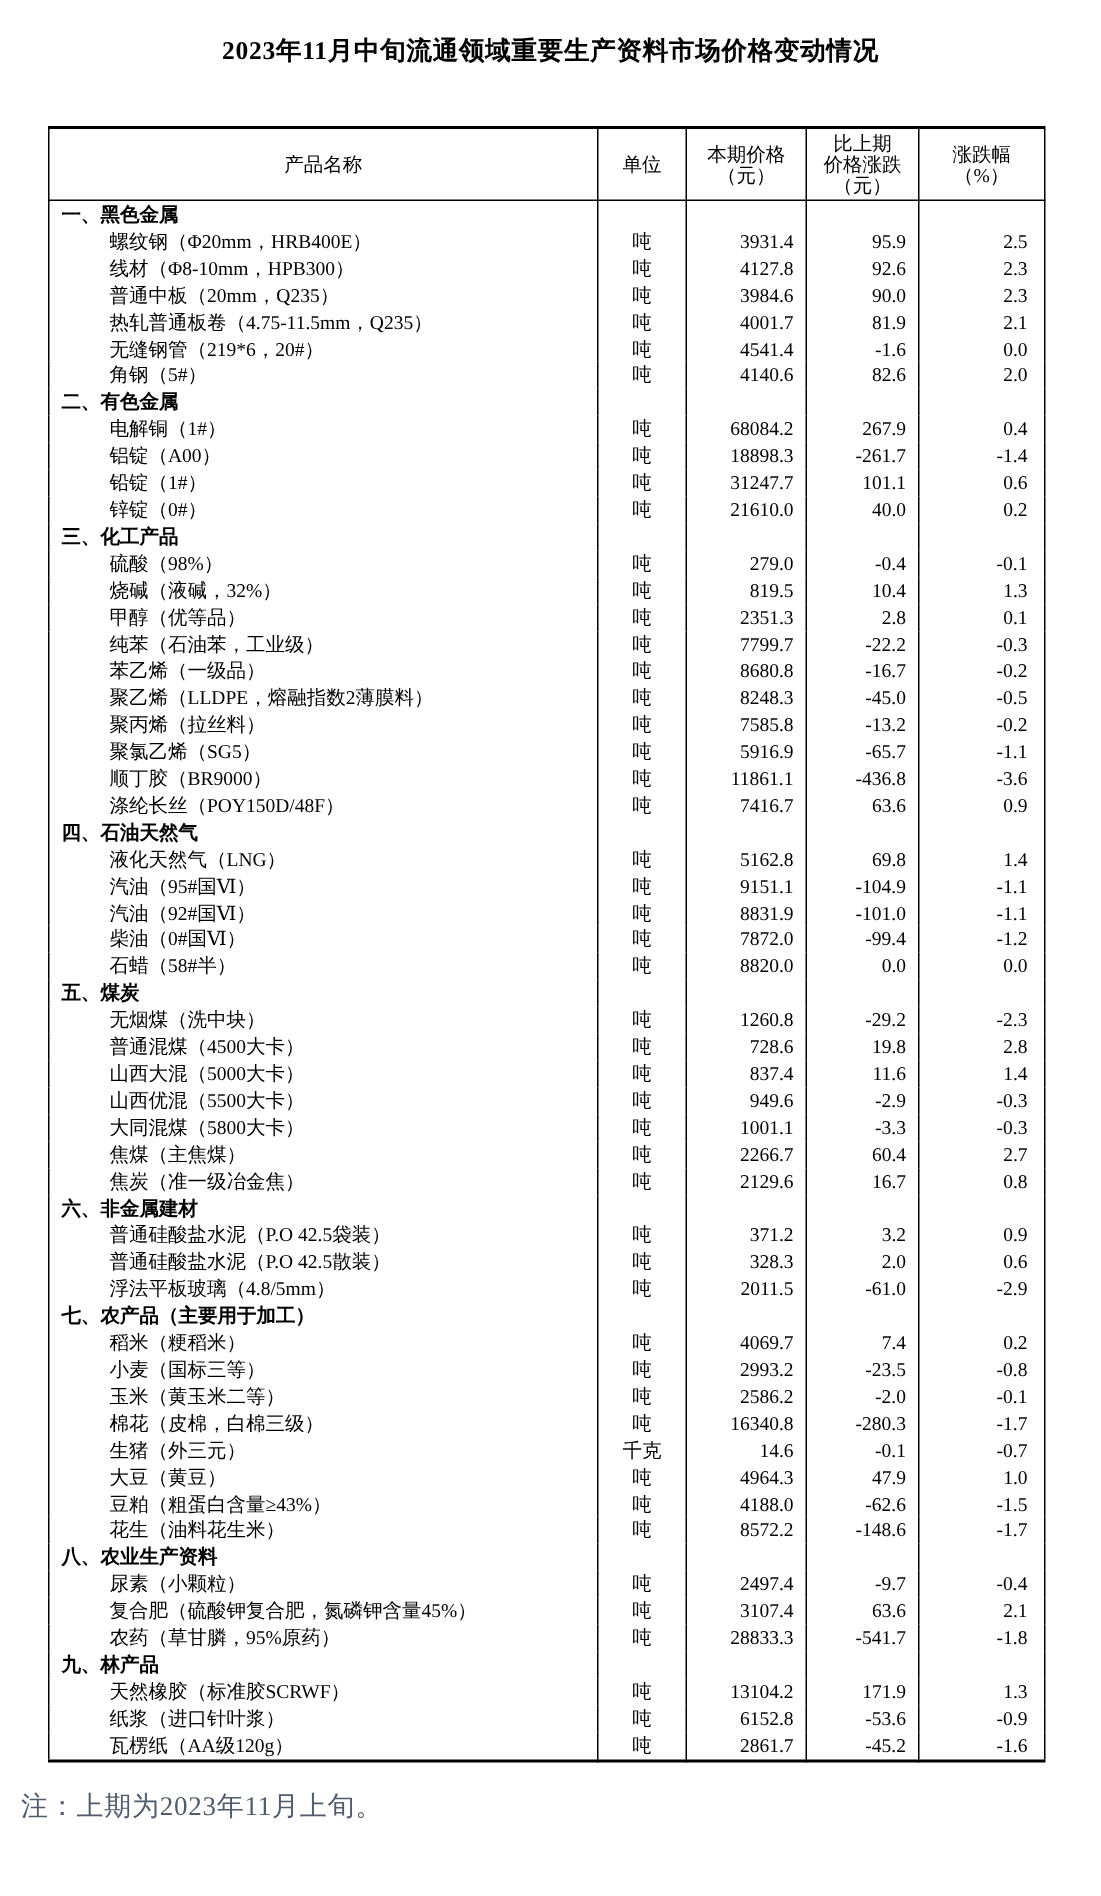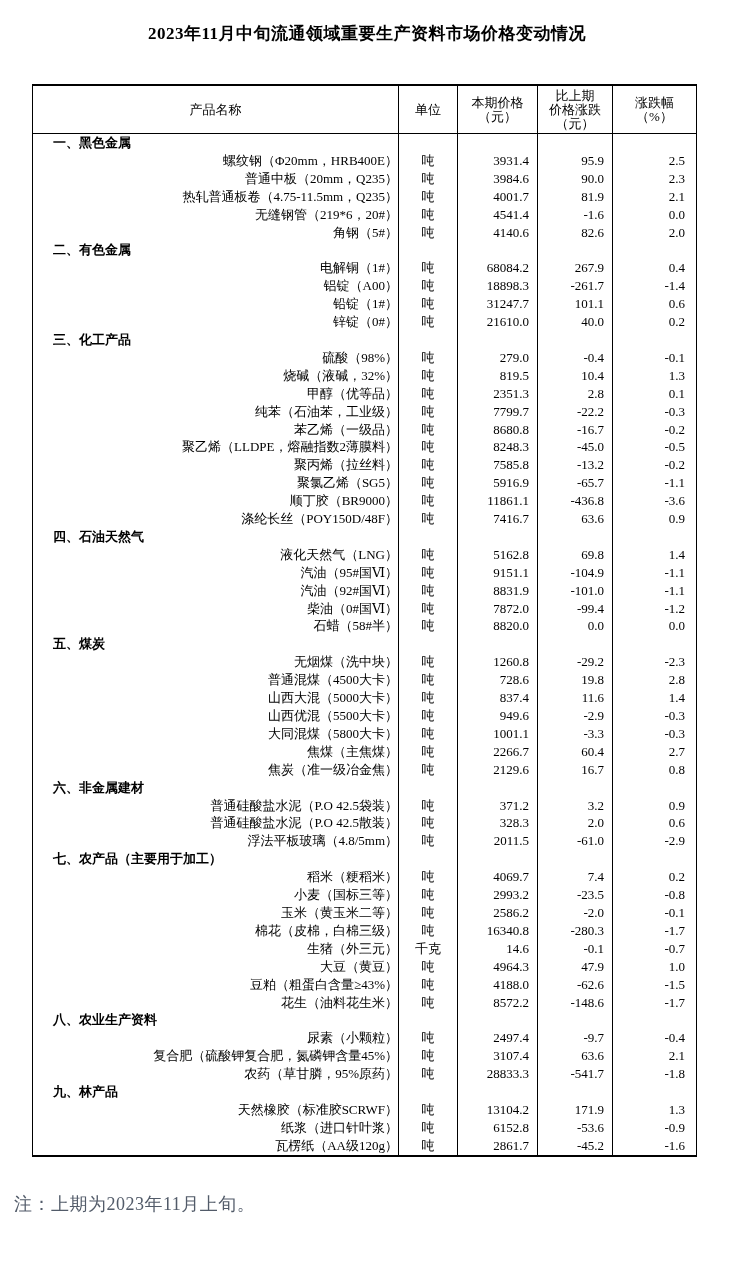--- a/index.html
+++ b/index.html
@@ -24,22 +24,22 @@
   th,td{border-left:1px solid #000;border-right:1px solid #000;}
   thead th{
     height:45px;border-bottom:1px solid #000;
     font-weight:normal;font-size:13px;line-height:14px;
     text-align:center;vertical-align:middle;white-space:pre-line;padding:1px 0;
   }
   tbody td{
     height:17.9px;padding:0;font-size:13px;line-height:17.9px;
     vertical-align:middle;white-space:nowrap;overflow:hidden;
   }
-  td.name{text-align:left;padding-left:20px;}
-  tr.product td.name{padding-left:40px;text-align:right;}
+  td.name{text-align:left;padding-left:8px;}
+  tr.product td.name{padding-left:40px;}
   tr.section td.name{font-weight:bold;}
   td.unit{text-align:center;}
   td.num{text-align:right;padding-right:8px;}
   td.pct{padding-right:11px;}
   .note{
     position:absolute;top:1192px;left:14px;
     font-size:18px;color:#525b69;letter-spacing:.5px;
   }
 </style>
 </head>
@@ -77,20 +77,27 @@
         <td class="num pct"></td>
       </tr>
       <tr class="product">
         <td class="name">螺纹钢（Φ20mm，HRB400E）</td>
         <td class="unit">吨</td>
         <td class="num">3931.4</td>
         <td class="num">95.9</td>
         <td class="num pct">2.5</td>
       </tr>
       <tr class="product">
+        <td class="name">线材（Φ8-10mm，HPB300）</td>
+        <td class="unit">吨</td>
+        <td class="num">4127.8</td>
+        <td class="num">92.6</td>
+        <td class="num pct">2.3</td>
+      </tr>
+      <tr class="product">
         <td class="name">普通中板（20mm，Q235）</td>
         <td class="unit">吨</td>
         <td class="num">3984.6</td>
         <td class="num">90.0</td>
         <td class="num pct">2.3</td>
       </tr>
       <tr class="product">
         <td class="name">热轧普通板卷（4.75-11.5mm，Q235）</td>
         <td class="unit">吨</td>
         <td class="num">4001.7</td>

